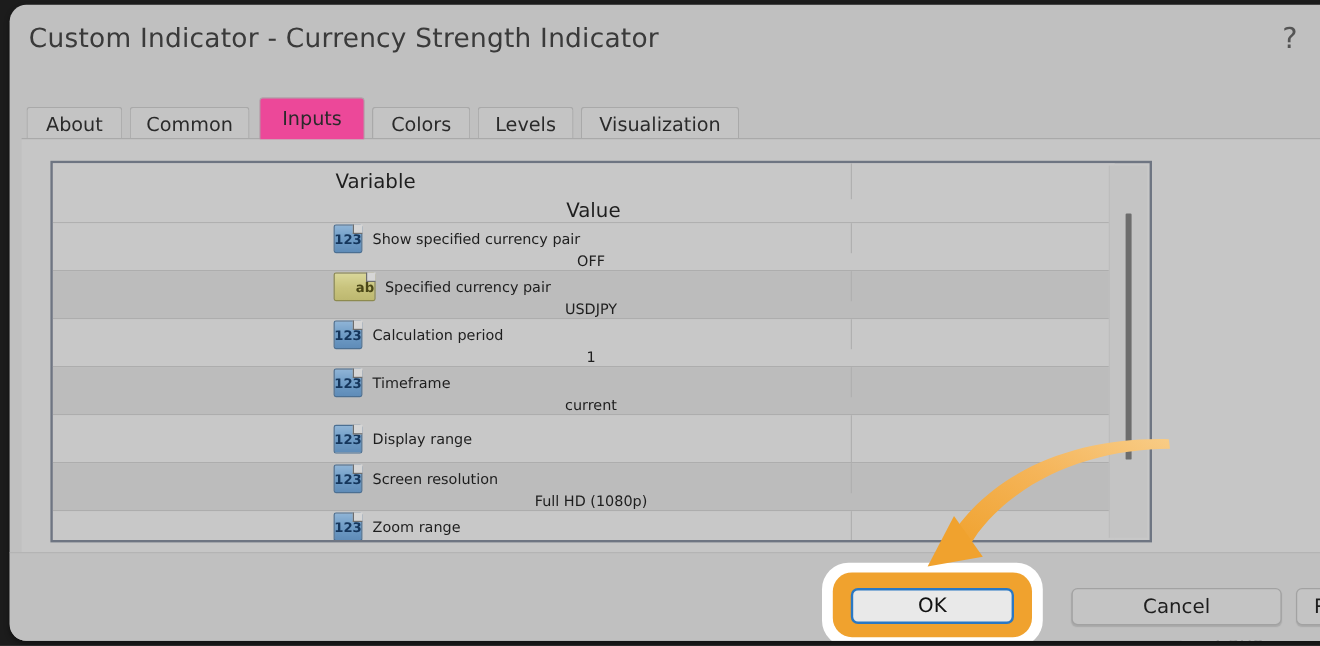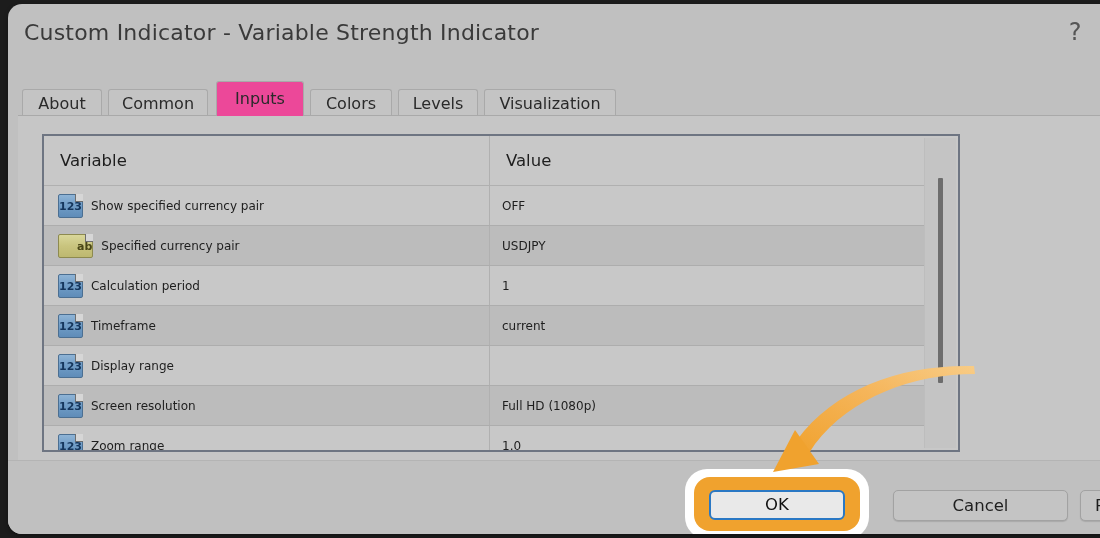--- a/index.html
+++ b/index.html
@@ -120,20 +120,21 @@
     position: absolute;
     left: 0; top: 0;
     width: 885px;
   }
   .row {
     position: relative;
     height: 40px;
     box-sizing: border-box;
     display: flex;
     align-items: center;
+    flex-direction: column;
   }
   .row.header {
     background: #c8c8c8;
     height: 50px;
     border-bottom: 1px solid #b0b0b0;
   }
   .row.even { background: #c8c8c8; }
   .row.odd  { background: #bcbcbc; }
   .row.sep  { border-bottom: 1px solid #adadad; }
 
@@ -304,21 +305,21 @@
   }
 </style>
 </head>
 <body>
 
 <div id="stage">
 
   <div class="dialog">
 
     <div class="titlebar">
-      <div class="title-text">Custom Indicator -  Variable Strength Indicator</div>
+      <div class="title-text">Custom Indicator -  Currency Strength Indicator</div>
       <div class="help-btn">?</div>
     </div>
 
     <div class="tabstrip" id="tabstrip">
         <div class="tab" style="left: 14px; width: 80px;">About</div>
         <div class="tab" style="left: 100px; width: 100px;">Common</div>
         <div class="tab active" style="left: 208px; width: 88px;">Inputs</div>
         <div class="tab" style="left: 302px; width: 82px;">Colors</div>
         <div class="tab" style="left: 390px; width: 80px;">Levels</div>
         <div class="tab" style="left: 476px; width: 132px;">Visualization</div>

